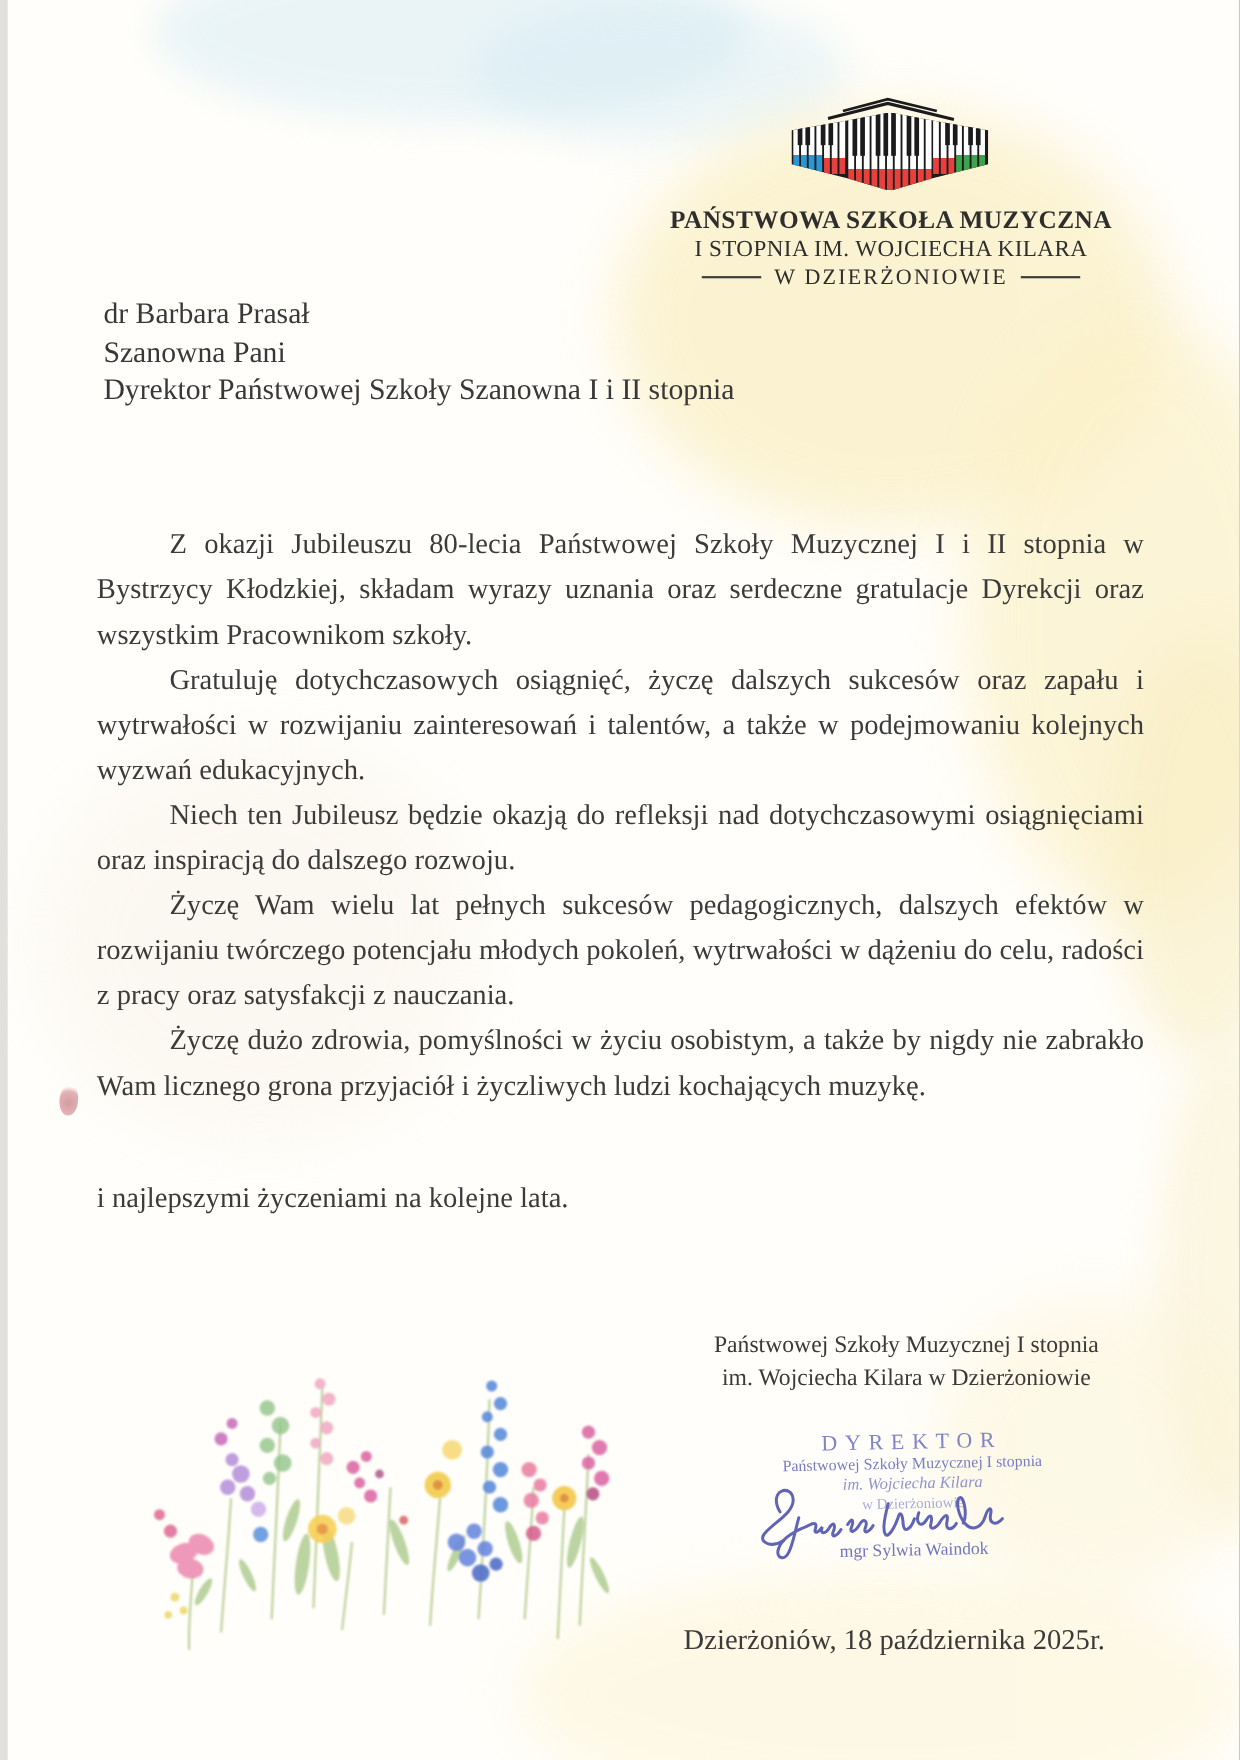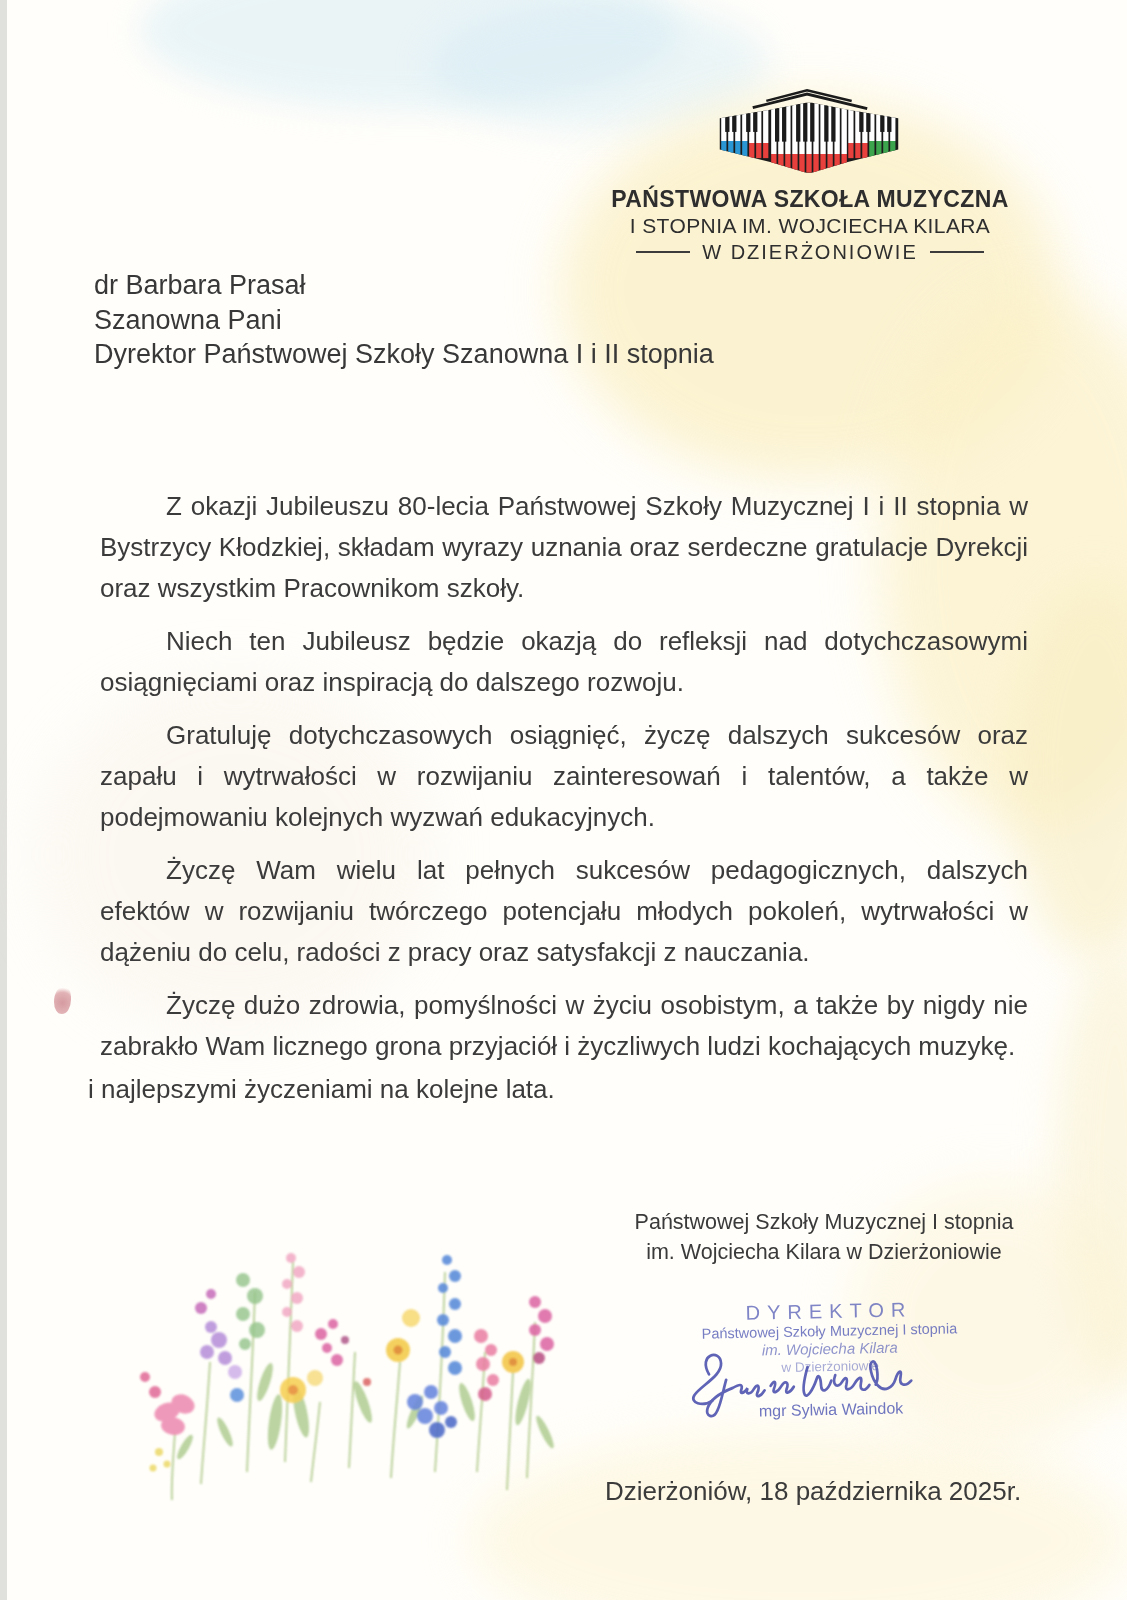--- a/index.html
+++ b/index.html
@@ -1,19 +1,19 @@
 <!DOCTYPE html>
 <html><head>
 <meta charset="utf-8">
 <style>
   html,body{margin:0;padding:0;background:#888;}
   .page{
     position:relative;width:1127px;height:1600px;margin:0 auto;
     background:#fffefa;overflow:hidden;
-    font-family:Liberation Sans, sans-serif;
+    font-family:Liberation Serif, serif;
     color:#3a3a3a;
   }
   
   .scan-edge{position:absolute;left:0;top:0;width:7px;height:1600px;background:#e0e0dd;}
   .wash{position:absolute;border-radius:50%;pointer-events:none;}
   .wash-blue1{left:140px;top:-50px;width:540px;height:160px;background:#d9edf5;opacity:.55;filter:blur(16px);}
   .wash-blue2{left:430px;top:0px;width:340px;height:130px;background:#cfe8f2;opacity:.4;filter:blur(18px);}
   .wash-y-top{left:560px;top:100px;width:500px;height:380px;background:#faeec0;opacity:.7;filter:blur(26px);}
   .wash-y-right{left:880px;top:290px;width:310px;height:540px;background:#fbf0c6;opacity:.7;filter:blur(28px);}
   .wash-y-right2{left:1010px;top:580px;width:170px;height:380px;background:#f8edc2;opacity:.6;filter:blur(22px);}
@@ -26,21 +26,21 @@
   
   .logo{position:absolute;left:712px;top:84px;width:194px;height:92px;}
   .school-name{position:absolute;left:575px;top:186px;width:470px;text-align:center;color:#2e2e2e;}
   .school-name .l1{font-size:23px;font-weight:bold;letter-spacing:.4px;line-height:27px;}
   .school-name .l2{font-size:21px;letter-spacing:.4px;line-height:26px;}
   .school-name .l3{display:flex;align-items:center;justify-content:center;gap:12px;font-size:20px;letter-spacing:2px;line-height:26px;}
   .dash{display:inline-block;width:54px;height:2.5px;background:#3c3c3c;}
   
   .recipient{position:absolute;left:94px;top:268px;font-size:27px;line-height:34.5px;color:#383838;}
   .body-text{position:absolute;left:88px;top:474px;width:952px;font-size:26px;line-height:41px;text-align:justify;color:#3b3b3b;}
-  .body-text p{margin:12px;text-indent:66px;}
+  .body-text p{margin:0;text-indent:66px;}
   .closing{position:absolute;left:88px;top:1068px;font-size:26px;line-height:42px;color:#3b3b3b;}
   .sig-intro{position:absolute;left:628px;top:1208px;width:392px;text-align:center;font-size:21.5px;line-height:29.5px;color:#3a3a3a;}
   .date-line{position:absolute;left:588px;top:1476px;width:450px;text-align:center;font-size:26px;color:#3b3b3b;}
   
   .stamp{position:absolute;left:652px;top:1300px;width:356px;text-align:center;color:#6068ba;transform:rotate(-1.2deg);}
   .stamp .t{font-size:20px;letter-spacing:7px;opacity:.8;line-height:22px;}
   .stamp .s1{font-size:14.5px;opacity:.85;line-height:18px;}
   .stamp .s2{font-size:15px;font-style:italic;opacity:.7;line-height:18px;}
   .stamp .s3{font-size:13.5px;opacity:.55;line-height:17px;}
   .stamp .s4{font-size:16px;opacity:.9;line-height:18px;margin-top:26px;}
@@ -157,22 +157,22 @@
   </div>
 
   <div class="recipient">
     <div>dr Barbara Prasał</div>
     <div>Szanowna Pani</div>
     <div>Dyrektor Państwowej Szkoły Szanowna I i II stopnia</div>
   </div>
 
   <div class="body-text">
     <p>Z okazji Jubileuszu 80-lecia Państwowej Szkoły Muzycznej I i II stopnia w Bystrzycy Kłodzkiej, składam wyrazy uznania oraz serdeczne gratulacje Dyrekcji oraz wszystkim Pracownikom szkoły.</p>
+    <p>Gratuluję dotychczasowych osiągnięć, życzę dalszych sukcesów oraz zapału i wytrwałości w rozwijaniu zainteresowań i talentów, a także w podejmowaniu kolejnych wyzwań edukacyjnych.</p>
     <p>Niech ten Jubileusz będzie okazją do refleksji nad dotychczasowymi osiągnięciami oraz inspiracją do dalszego rozwoju.</p>
-    <p>Gratuluję dotychczasowych osiągnięć, życzę dalszych sukcesów oraz zapału i wytrwałości w rozwijaniu zainteresowań i talentów, a także w podejmowaniu kolejnych wyzwań edukacyjnych.</p>
     <p>Życzę Wam wielu lat pełnych sukcesów pedagogicznych, dalszych efektów w rozwijaniu twórczego potencjału młodych pokoleń, wytrwałości w dążeniu do celu, radości z pracy oraz satysfakcji z nauczania.</p>
     <p>Życzę dużo zdrowia, pomyślności w życiu osobistym, a także by nigdy nie zabrakło Wam licznego grona przyjaciół i życzliwych ludzi kochających muzykę.</p>
   </div>
 
   <div class="closing">
     <div>i najlepszymi życzeniami na kolejne lata.</div>
   </div>
 
   <div class="sig-intro">
     <div>Państwowej Szkoły Muzycznej I stopnia</div>

